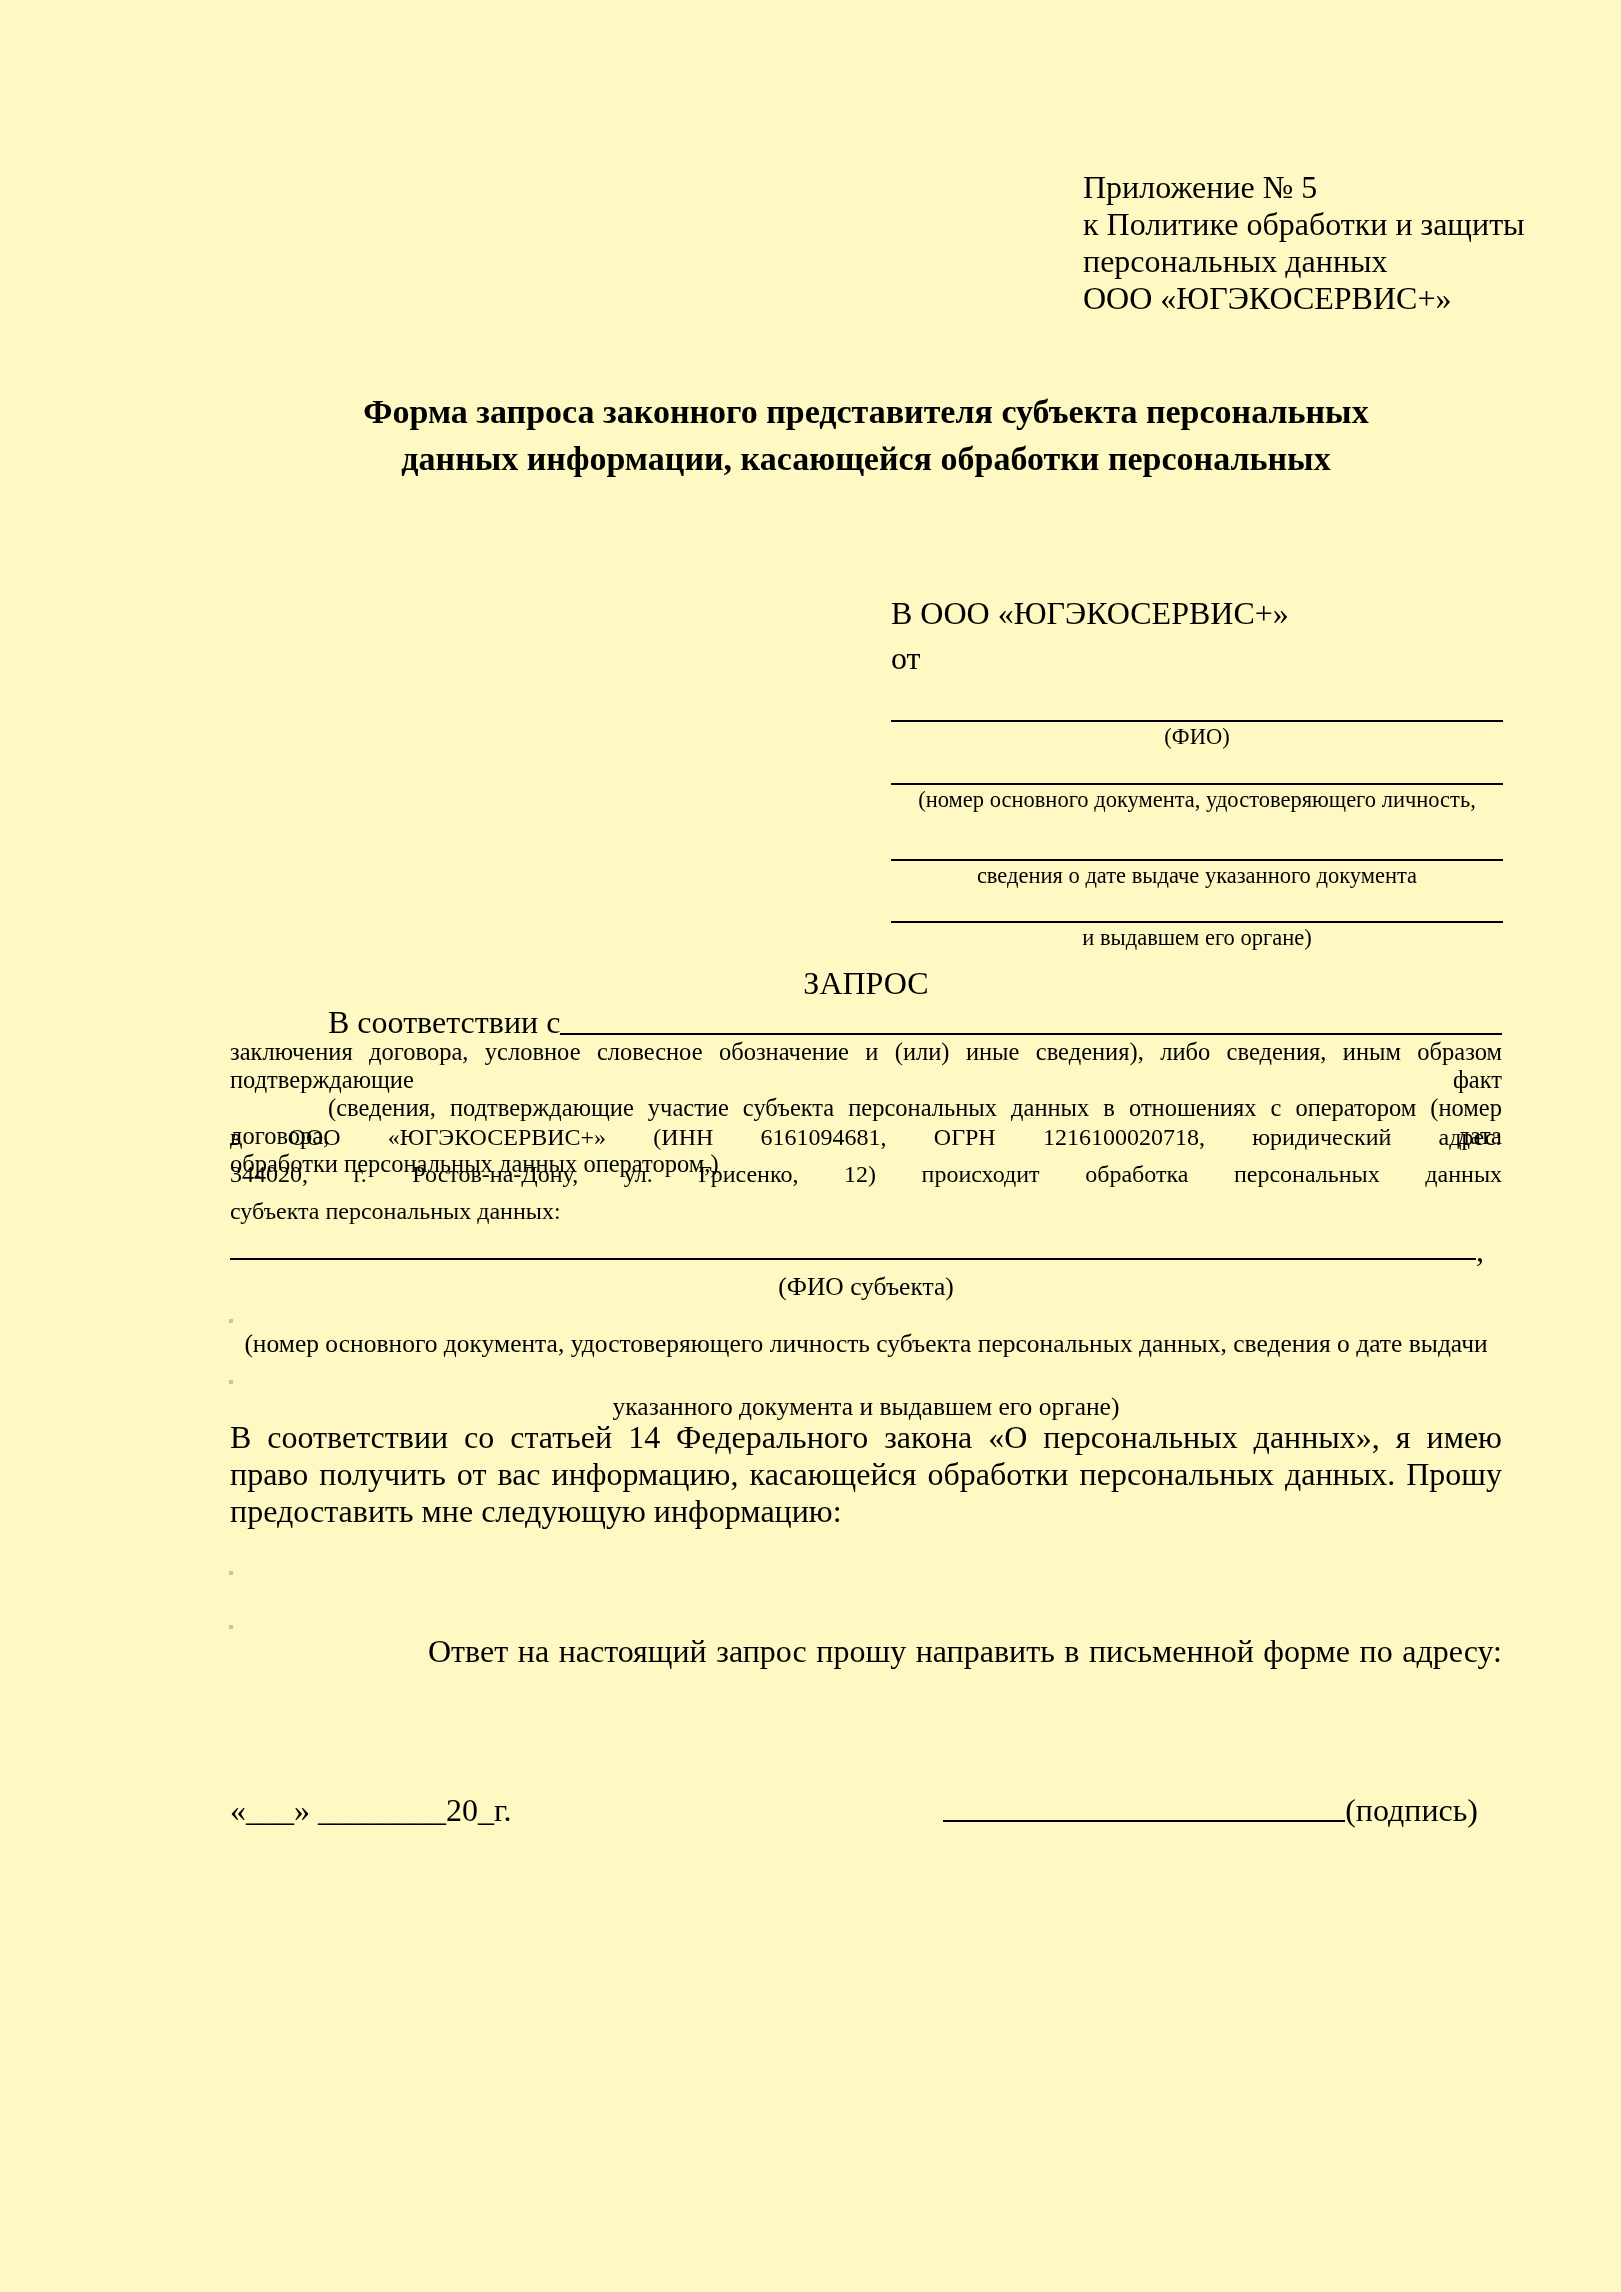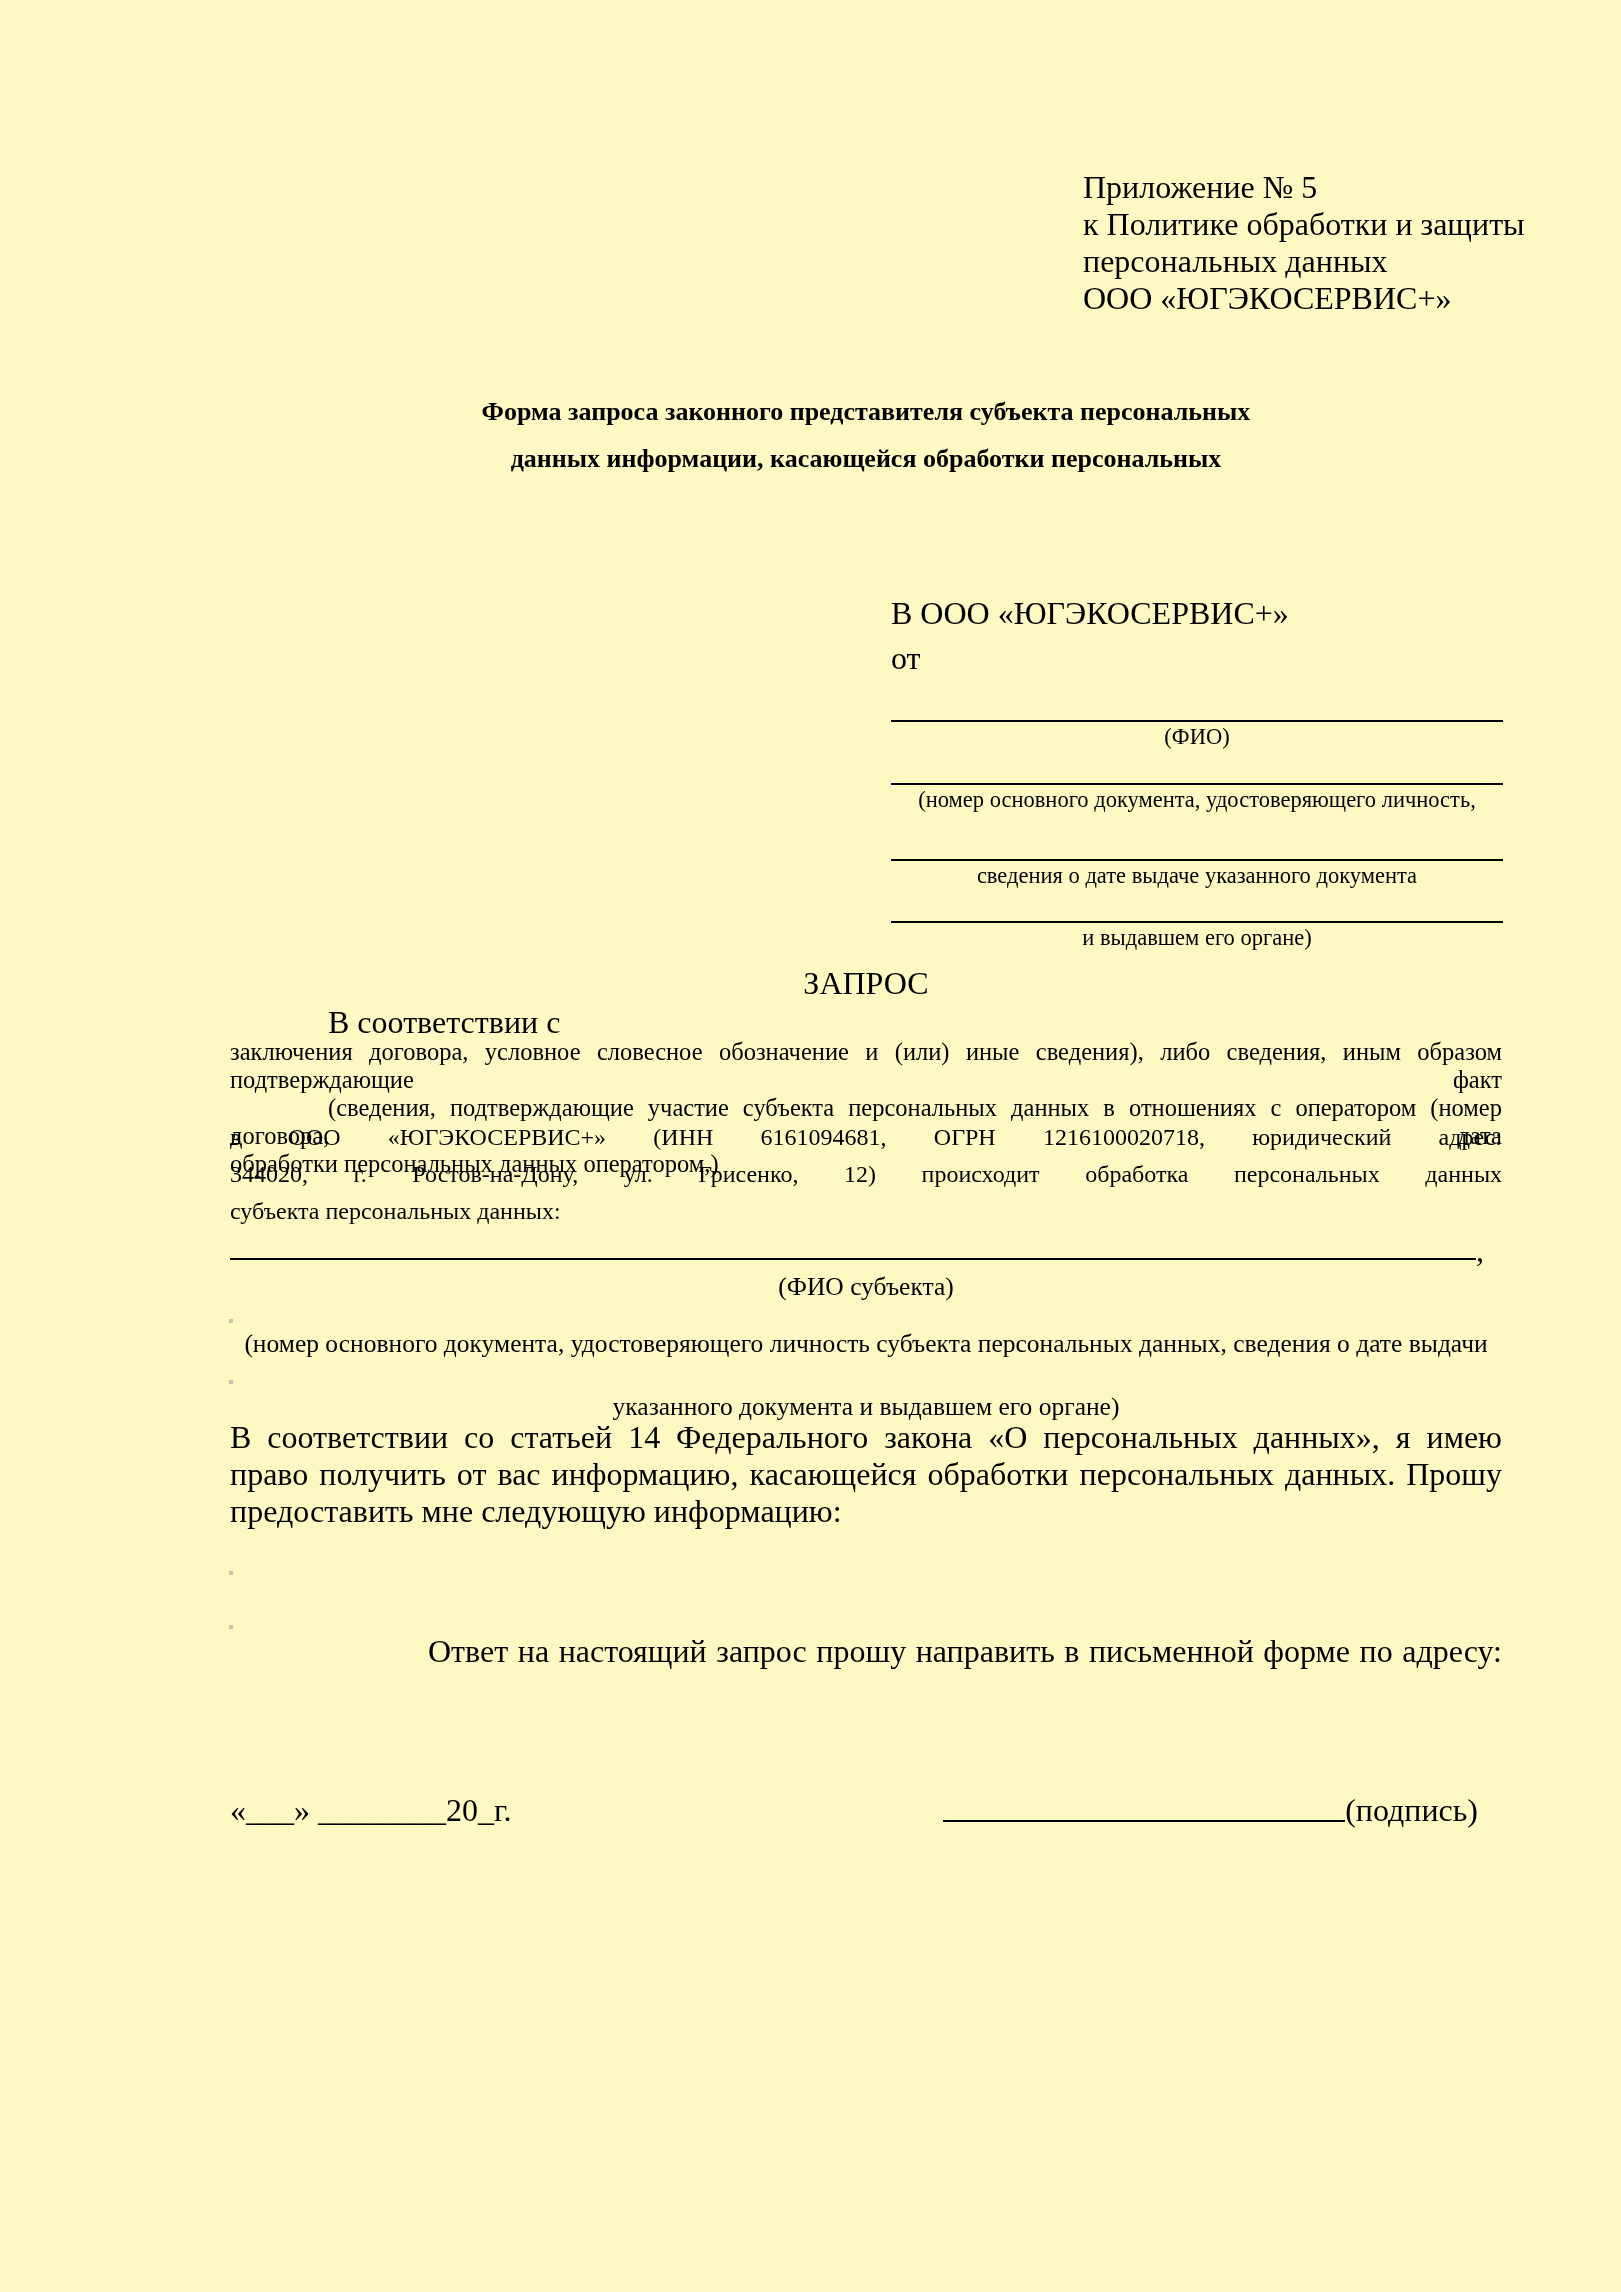--- a/index.html
+++ b/index.html
@@ -9,35 +9,35 @@
     width:1621px;height:2293px;
     background:#fef9c3;
     color:#000;
     font-family:"Liberation Serif","DejaVu Serif",serif;
     overflow:hidden;
   }
   .abs{position:absolute;}
   
   .header-block{left:1083px;top:169px;font-size:32px;line-height:37px;white-space:nowrap;}
   
-  .doc-title{left:230px;top:388px;width:1272px;text-align:center;font-weight:bold;font-size:26px;line-height:47px;}
+  .doc-title{left:230px;top:388px;width:1272px;text-align:center;font-weight:bold;font-size:34px;line-height:47px;}
   
   .addressee{left:891px;top:594px;width:612px;}
   .addr-to,.addr-from{font-size:32px;line-height:39px;white-space:nowrap;}
   .addr-from{margin-top:5.9px;}
   .f-line{height:0;border-bottom:2.9px solid #000;}
   .fl-1{margin-top:42px;}
   .fl-2{margin-top:34px;}
   .fl-3{margin-top:46px;}
   .fl-4{margin-top:33px;}
   .f-cap{font-size:22.5px;line-height:25.5px;text-align:center;margin-top:2px;white-space:nowrap;}
   
   .request-heading{left:230px;top:965px;width:1272px;text-align:center;font-size:32px;line-height:37px;}
   
-  .accordance{left:230px;top:1004px;width:1272px;height:37px;display:flex;align-items:flex-start;font-size:32px;line-height:37px;flex-direction:column;}
+  .accordance{left:230px;top:1004px;width:1272px;height:37px;display:flex;align-items:flex-end;font-size:32px;line-height:37px;}
   .accordance .lead{margin-left:98px;white-space:nowrap;}
   .fill-line{flex:1;height:0;border-bottom:2.9px solid #000;margin-bottom:5.9px;}
   
   .fine-print{left:230px;top:1038px;width:1272px;font-size:24.5px;line-height:28px;}
   .jline{text-align:justify;text-align-last:justify;}
   .fp-indent{text-indent:98px;}
   
   .oper-par{left:230px;top:1119px;width:1272px;font-size:24px;line-height:37px;}
   
   .subject-row{left:230px;top:1233px;width:1254px;height:35px;display:flex;align-items:flex-end;font-size:32px;line-height:35px;}

